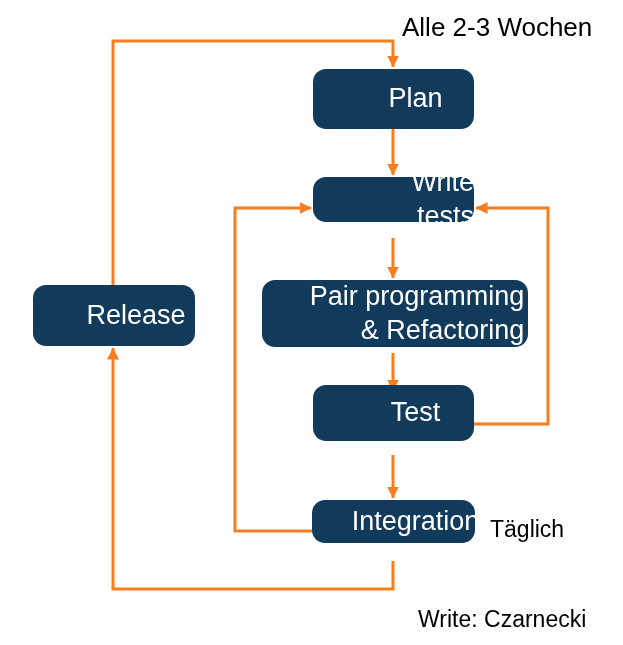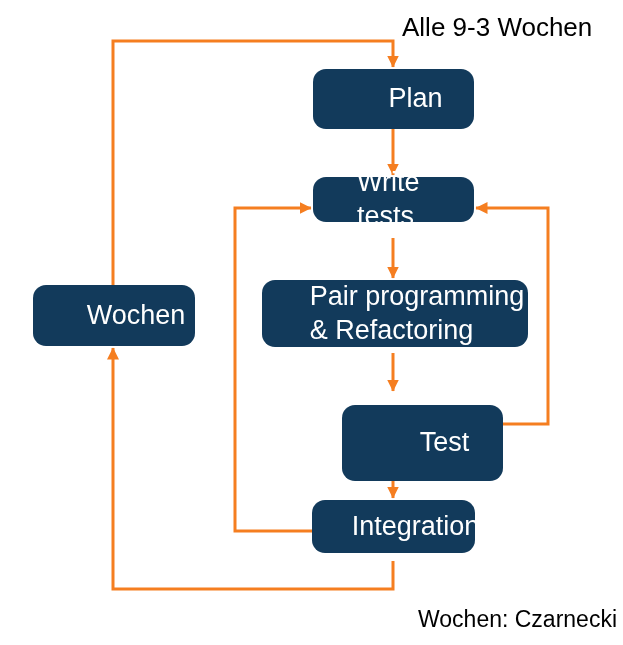--- a/index.html
+++ b/index.html
@@ -35,29 +35,29 @@
   .node {
     position: absolute;
     display: flex;
     align-items: center;
     justify-content: center;
     background: var(--node-fill);
     color: var(--node-text);
     border-radius: 13px;
     font-size: 27px;
     line-height: 1.25;
-    text-align: left;
+    text-align: right;
     white-space: pre-line;
     padding-left: 44px;
   }
   #node-plan        { left: 313px; top:  69px; width: 161px; height: 60px; }
   #node-write-tests { left: 313px; top: 177px; width: 161px; height: 45px; }
   #node-pair        { left: 262px; top: 280px; width: 266px; height: 67px; }
-  #node-test        { left: 313px; top: 405px; width: 161px; height: 76px; margin-left: 29px; }
-  #node-integration { left: 312px; top: 500px; width: 163px; height: 53px; }
+  #node-test        { left: 313px; top: 385px; width: 161px; height: 56px; }
+  #node-integration { left: 312px; top: 500px; width: 163px; height: 43px; }
   #node-release     { left:  33px; top: 285px; width: 162px; height: 61px; }
   .annotation {
     position: absolute;
     color: var(--annotation-text);
     line-height: 1.2;
     white-space: nowrap;
   }
   #ann-cycle  { left: 402px; top:  12px; font-size: 26px; }
   #ann-daily  { left: 490px; top: 516px; font-size: 23px; }
   #ann-source { left: 418px; top: 606px; font-size: 23px; }
@@ -82,18 +82,19 @@
     <polyline class="edge" points="393,561 393,589 113,589 113,348" marker-end="url(#arrow)"></polyline>
     <polyline class="edge" points="113,285 113,41 393,41 393,67" marker-end="url(#arrow)"></polyline>
   </svg>
 
   <div class="node" id="node-plan">Plan</div>
   <div class="node" id="node-write-tests">Write tests</div>
   <div class="node" id="node-pair">Pair programming
 &amp; Refactoring</div>
   <div class="node" id="node-test">Test</div>
   <div class="node" id="node-integration">Integration</div>
-  <div class="node" id="node-release">Wochen</div>
+  <div class="node" id="node-release">Release</div>
 
-  <div class="annotation" id="ann-cycle">Alle 9-3 Wochen</div>
-  <div class="annotation" id="ann-source">Wochen: Czarnecki</div>
+  <div class="annotation" id="ann-cycle">Alle 2-3 Wochen</div>
+  <div class="annotation" id="ann-daily">Täglich</div>
+  <div class="annotation" id="ann-source">Write: Czarnecki</div>
 
 </div>
 
 </body></html>

